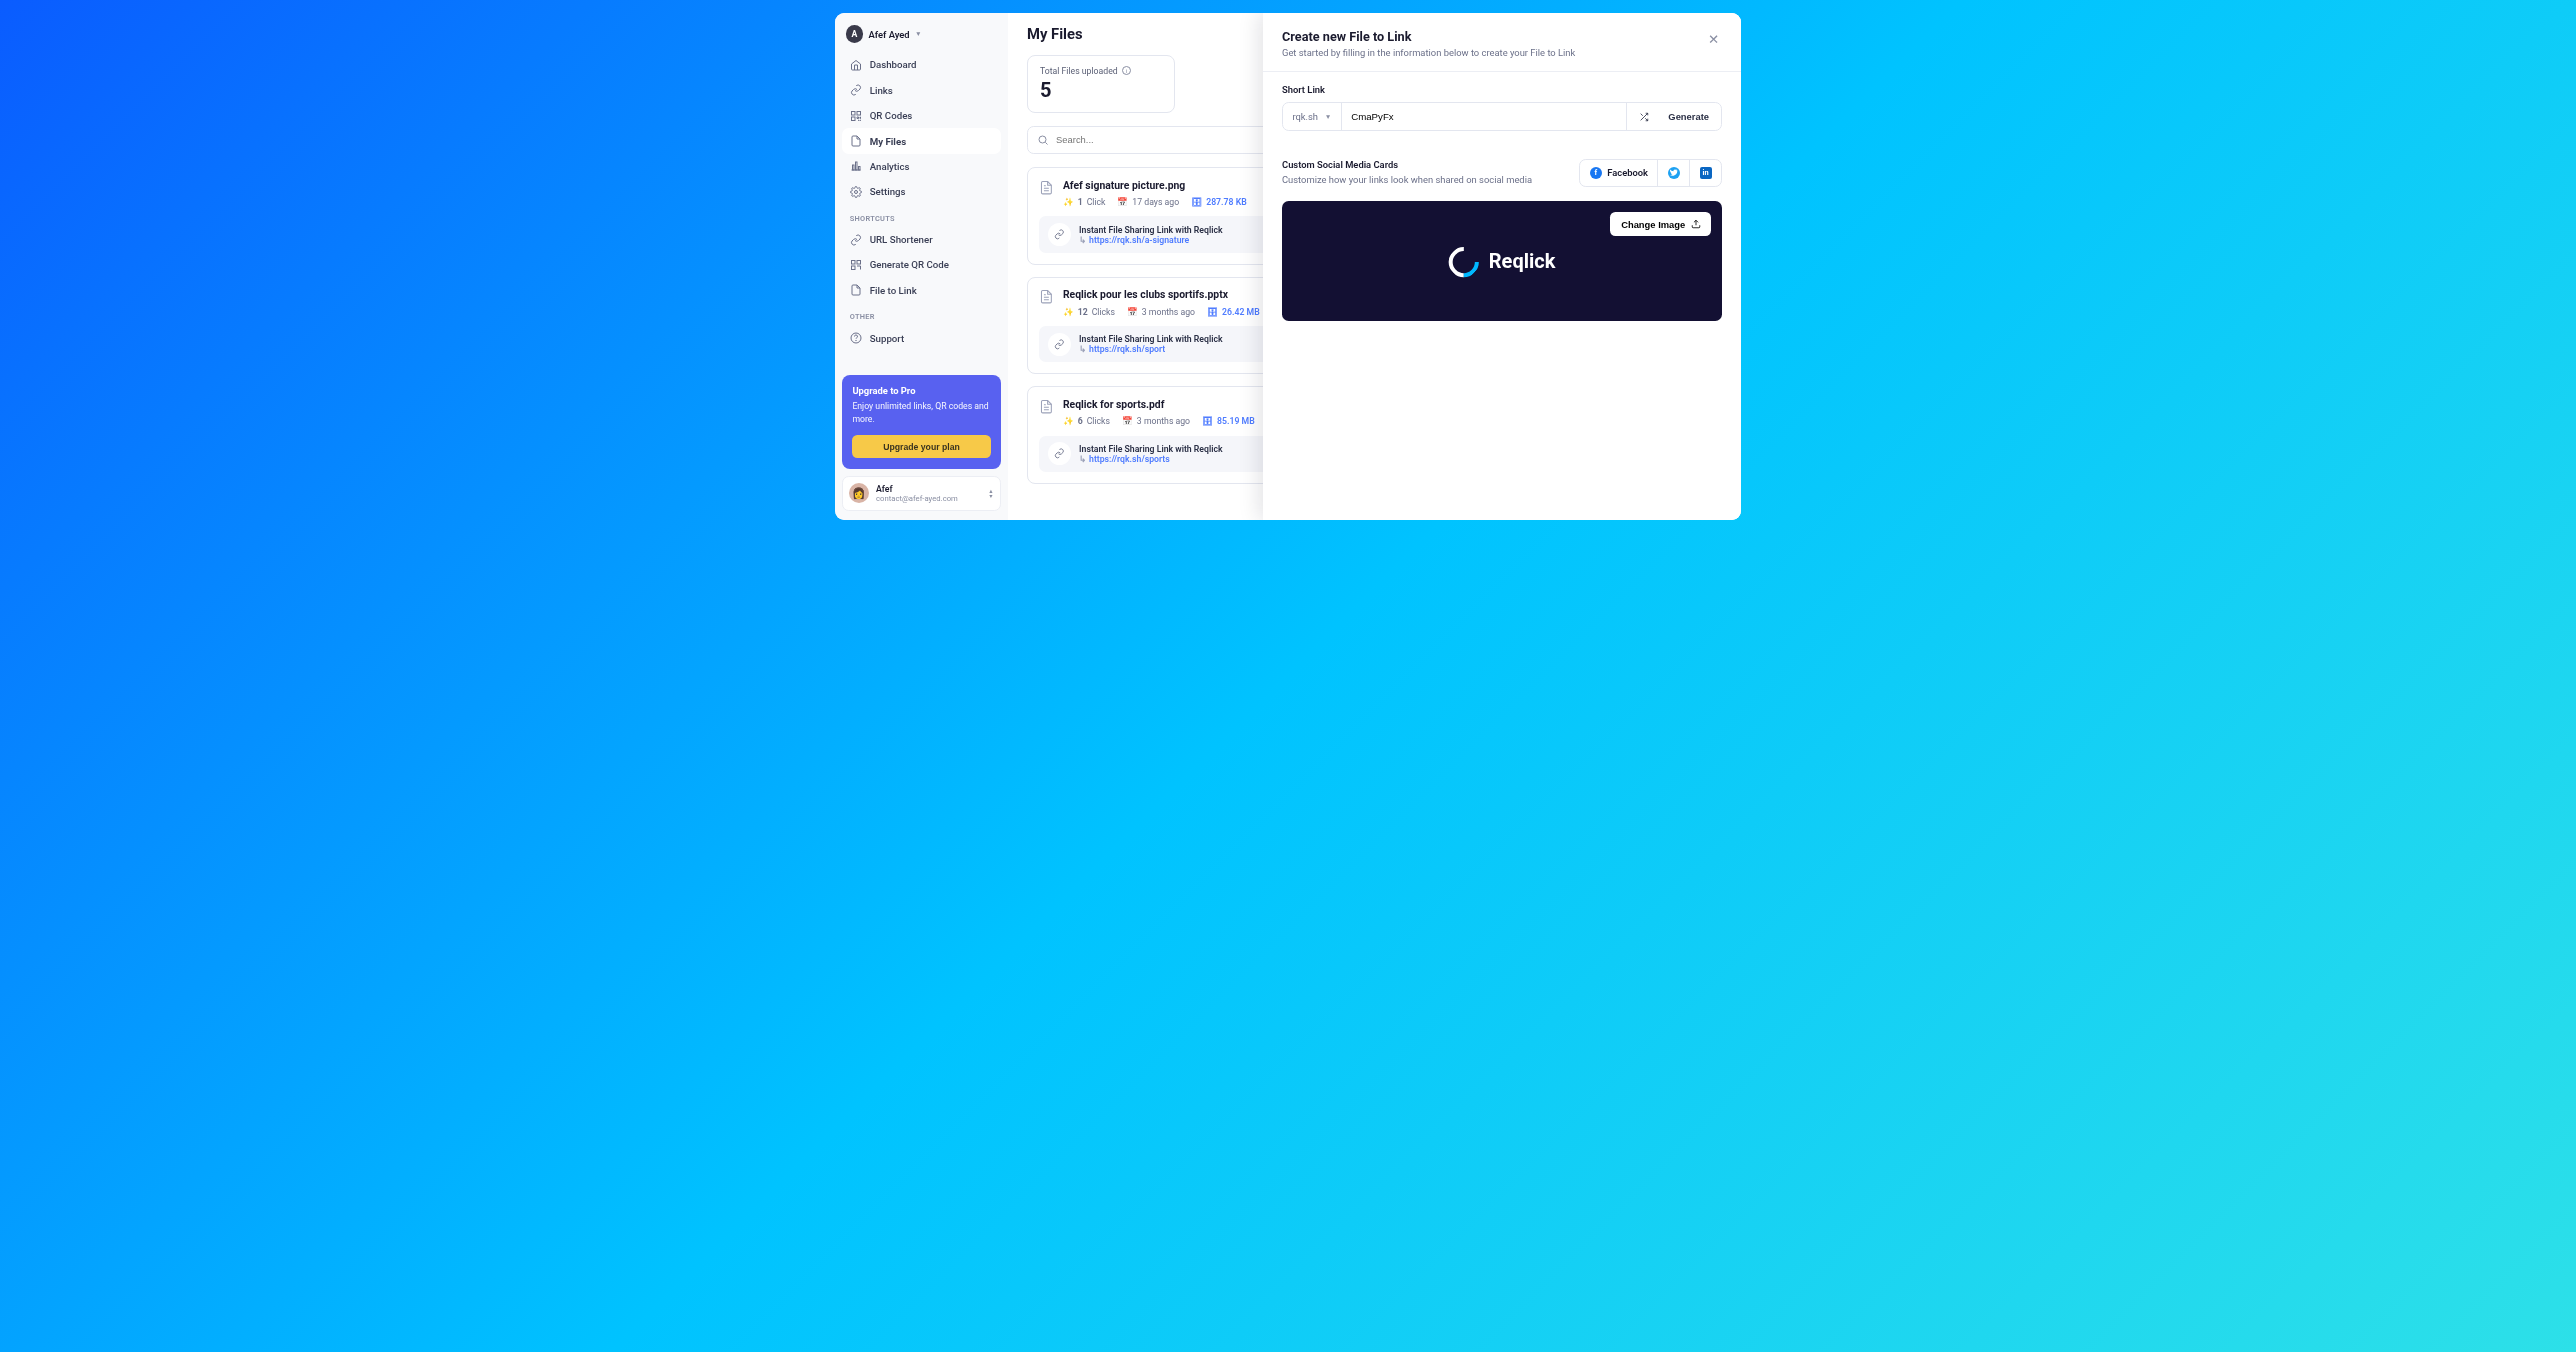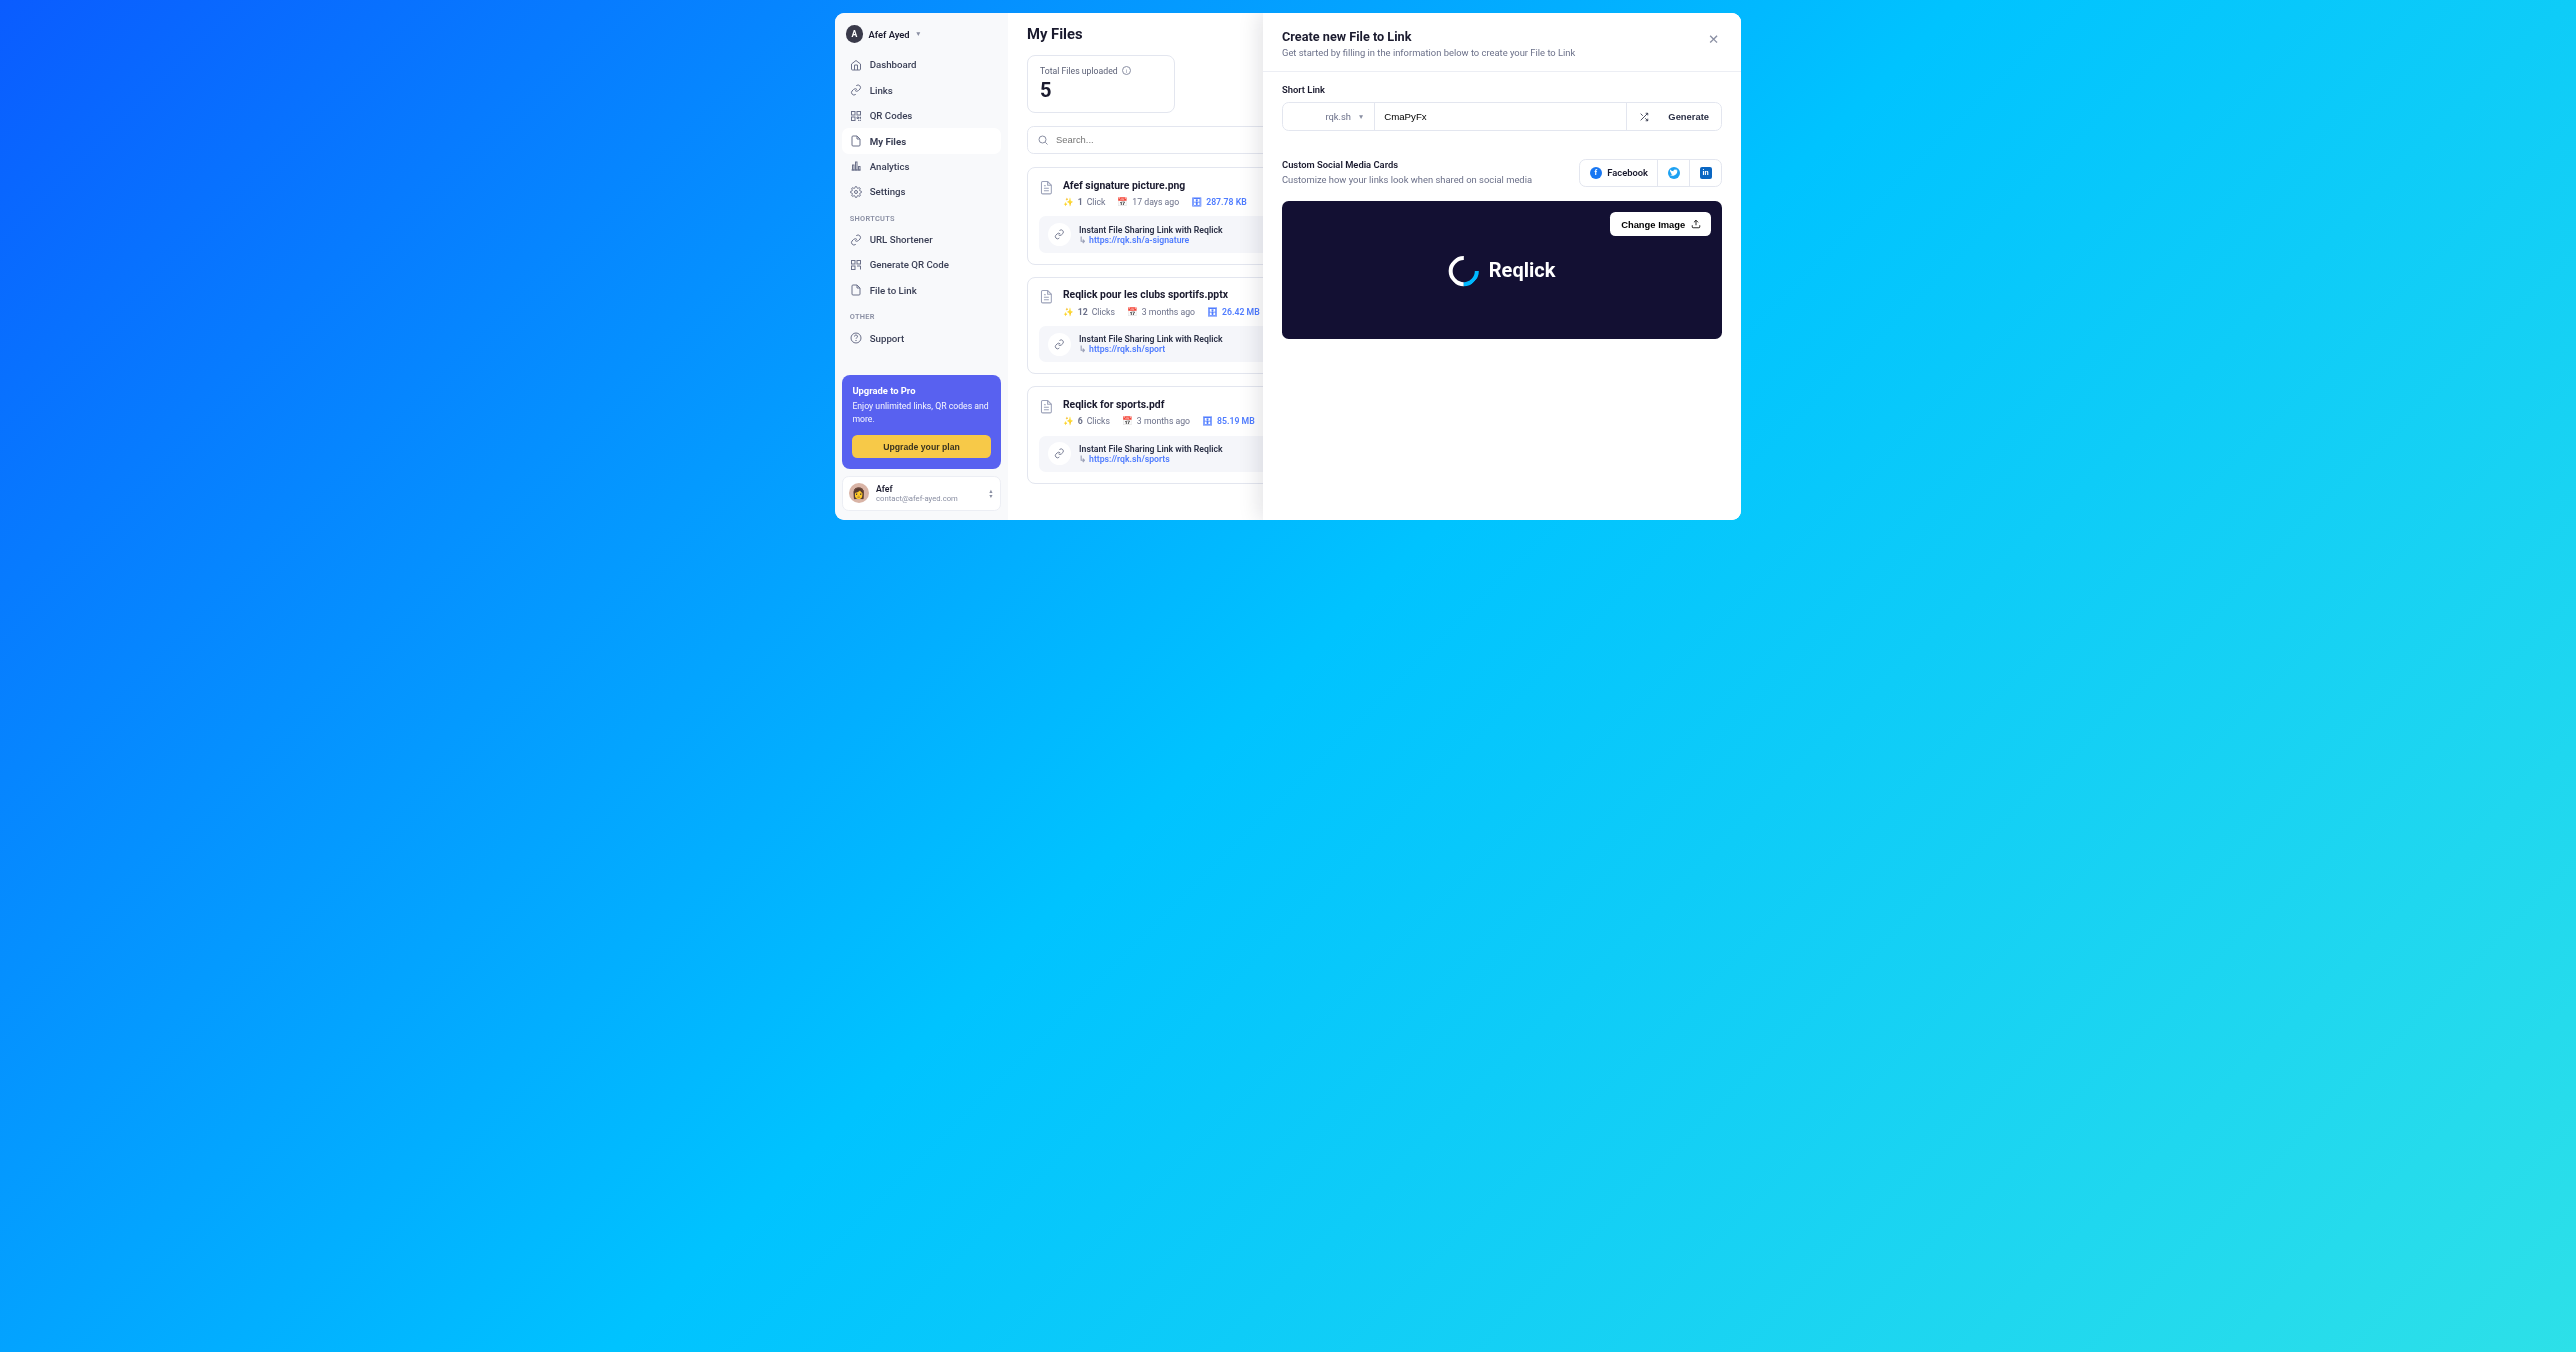--- a/index.html
+++ b/index.html
@@ -237,21 +237,21 @@
   font-weight: 600;
   font-size: 9px;
   cursor: pointer;
 }
 .remove-btn .x {
   width: 9.4px; height: 9.4px; border-radius: 50%; background: #e24b4b;
   color: #fff; display: inline-flex; align-items: center; justify-content: center;
   font-size: 6px; font-weight: 700;
 }
 
-.shortlink-row { display: flex; border: 0.7px solid #e3e6ef; border-radius: 6.7px; overflow: hidden; padding-left: 33px; }
+.shortlink-row { display: flex; border: 0.7px solid #e3e6ef; border-radius: 6.7px; overflow: hidden; }
 .shortlink-domain {
   padding: 8px 9.4px;
   border-right: 0.7px solid #e3e6ef;
   color: #6b7089;
   display: flex; align-items: center; gap: 6.7px;
 }
 .shortlink-input { flex: 1; border: none; outline: none; padding: 8px 9.4px; font-size: 9.7px; }
 .generate-btn {
   padding: 8px 12px;
   background: none;
@@ -282,21 +282,21 @@
   color: #fff; font-size: 7.4px; font-weight: 700;
 }
 .s-fb { background: #1877f2; }
 .s-tw { background: #1da1f2; }
 .s-li { background: #0a66c2; border-radius: 2px; }
 
 .preview-card {
   margin-top: 14.8px;
   background: #131033;
   border-radius: 6.7px;
-  height: 138px;
+  height: 120px;
   position: relative;
   display: flex;
   align-items: center;
   justify-content: center;
   overflow: hidden;
 }
 .change-btn {
   position: absolute; top: 10.7px; right: 10.7px;
   background: #fff; border: none;
   padding: 6.7px 10.7px;

